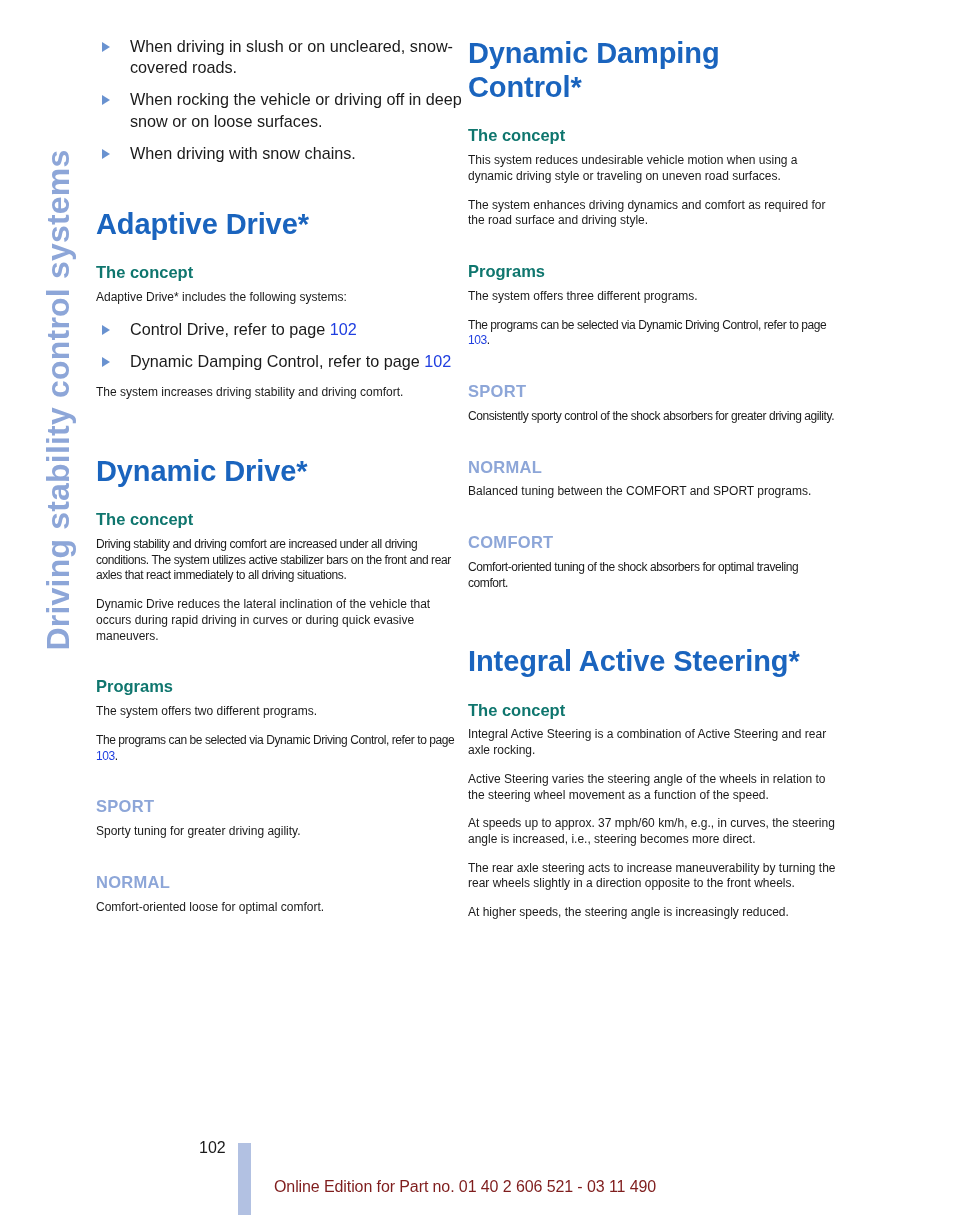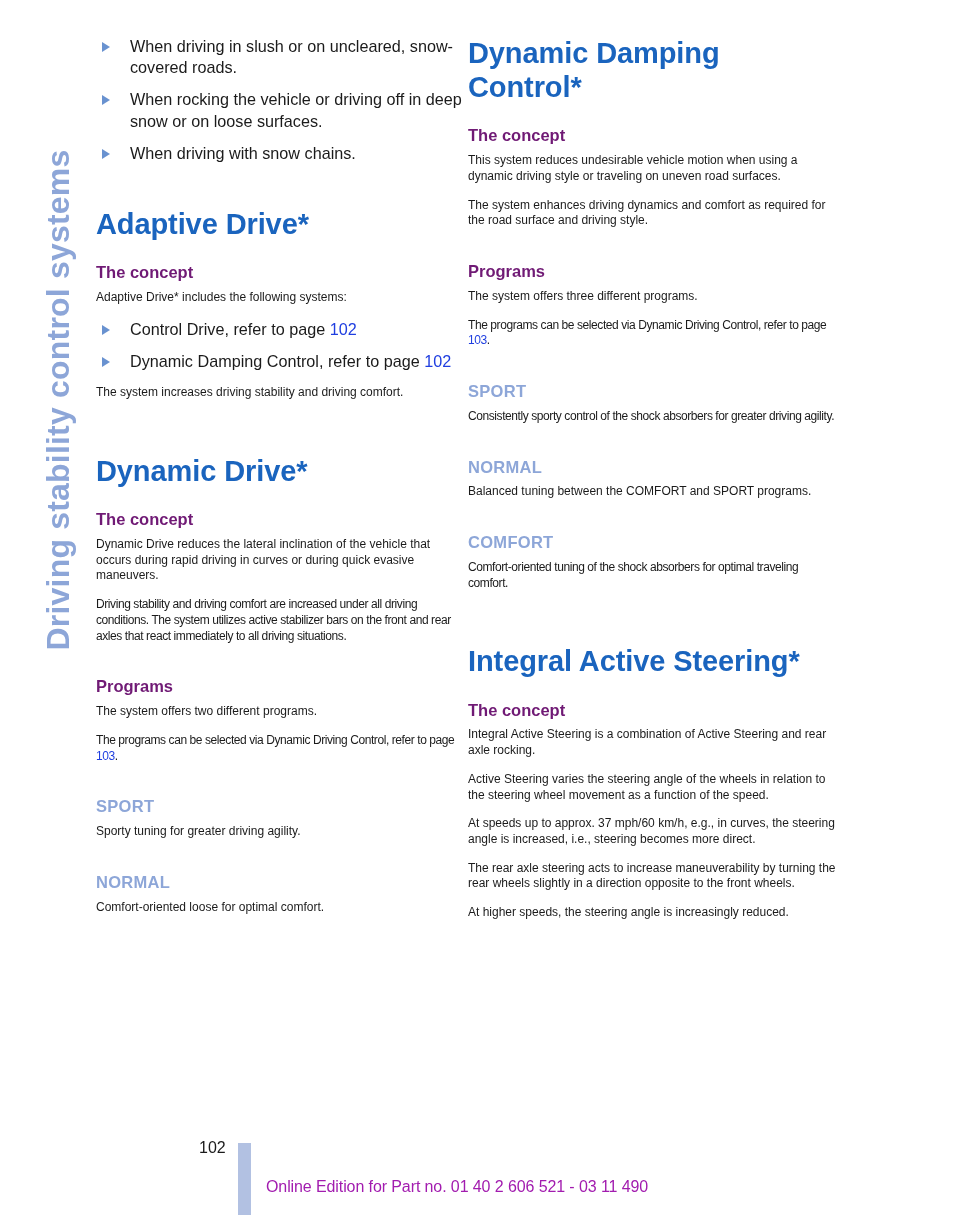--- a/index.html
+++ b/index.html
@@ -61,21 +61,21 @@
     font-weight: bold;
     color: #1a64be;
     line-height: 1.18;
     margin: 0 0 22px 0;
     letter-spacing: -0.1px;
   }
   .h1.top { margin-top: 0; }
   .h2 {
     font-size: 16.5px;
     font-weight: bold;
-    color: #701a75;
+    color: #0f766e;
     line-height: 1.2;
     margin: 0 0 7px 0;
   }
   .h3 {
     font-size: 16.5px;
     font-weight: bold;
     color: #8da6d8;
     line-height: 1.2;
     margin: 0 0 7px 0;
     letter-spacing: 0.3px;
@@ -142,24 +142,24 @@
   #footer-bar {
     position: absolute;
     left: 238px;
     top: 14px;
     width: 13px;
     height: 72px;
     background: #b2c1e2;
   }
   #footer-note {
     position: absolute;
-    left: 266px;
+    left: 274px;
     top: 49px;
     font-size: 16px;
-    color: #a21caf;
+    color: #7f1d1d;
     letter-spacing: -0.1px;
   }
 </style>
 </head>
 <body>
 
 <div id="chapter-tab">
   <div class="vertical-text">Driving stability control systems</div>
 </div>
 
@@ -198,22 +198,22 @@
         <span>Dynamic Damping Control, refer to page </span><a class="pageref">102</a>
       </li>
     </ul>
 
     <p class="body">The system increases driving stability and driving comfort.</p>
 
     <div class="spacer-xl"></div>
 
     <h1 class="h1">Dynamic Drive*</h1>
     <h2 class="h2">The concept</h2>
+    <p class="body tight">Driving stability and driving comfort are increased under all driving conditions. The system utilizes active stabilizer bars on the front and rear axles that react immediately to all driving situations.</p>
     <p class="body">Dynamic Drive reduces the lateral inclination of the vehicle that occurs during rapid driving in curves or during quick evasive maneuvers.</p>
-    <p class="body tight">Driving stability and driving comfort are increased under all driving conditions. The system utilizes active stabilizer bars on the front and rear axles that react immediately to all driving situations.</p>
 
     <div class="spacer-md"></div>
 
     <h2 class="h2">Programs</h2>
     <p class="body">The system offers two different programs.</p>
     <p class="body tight"><span>The programs can be selected via Dynamic Driving Control, refer to page </span><a class="pageref">103</a><span>.</span></p>
 
     <div class="spacer-md"></div>
 
     <h3 class="h3">SPORT</h3>

